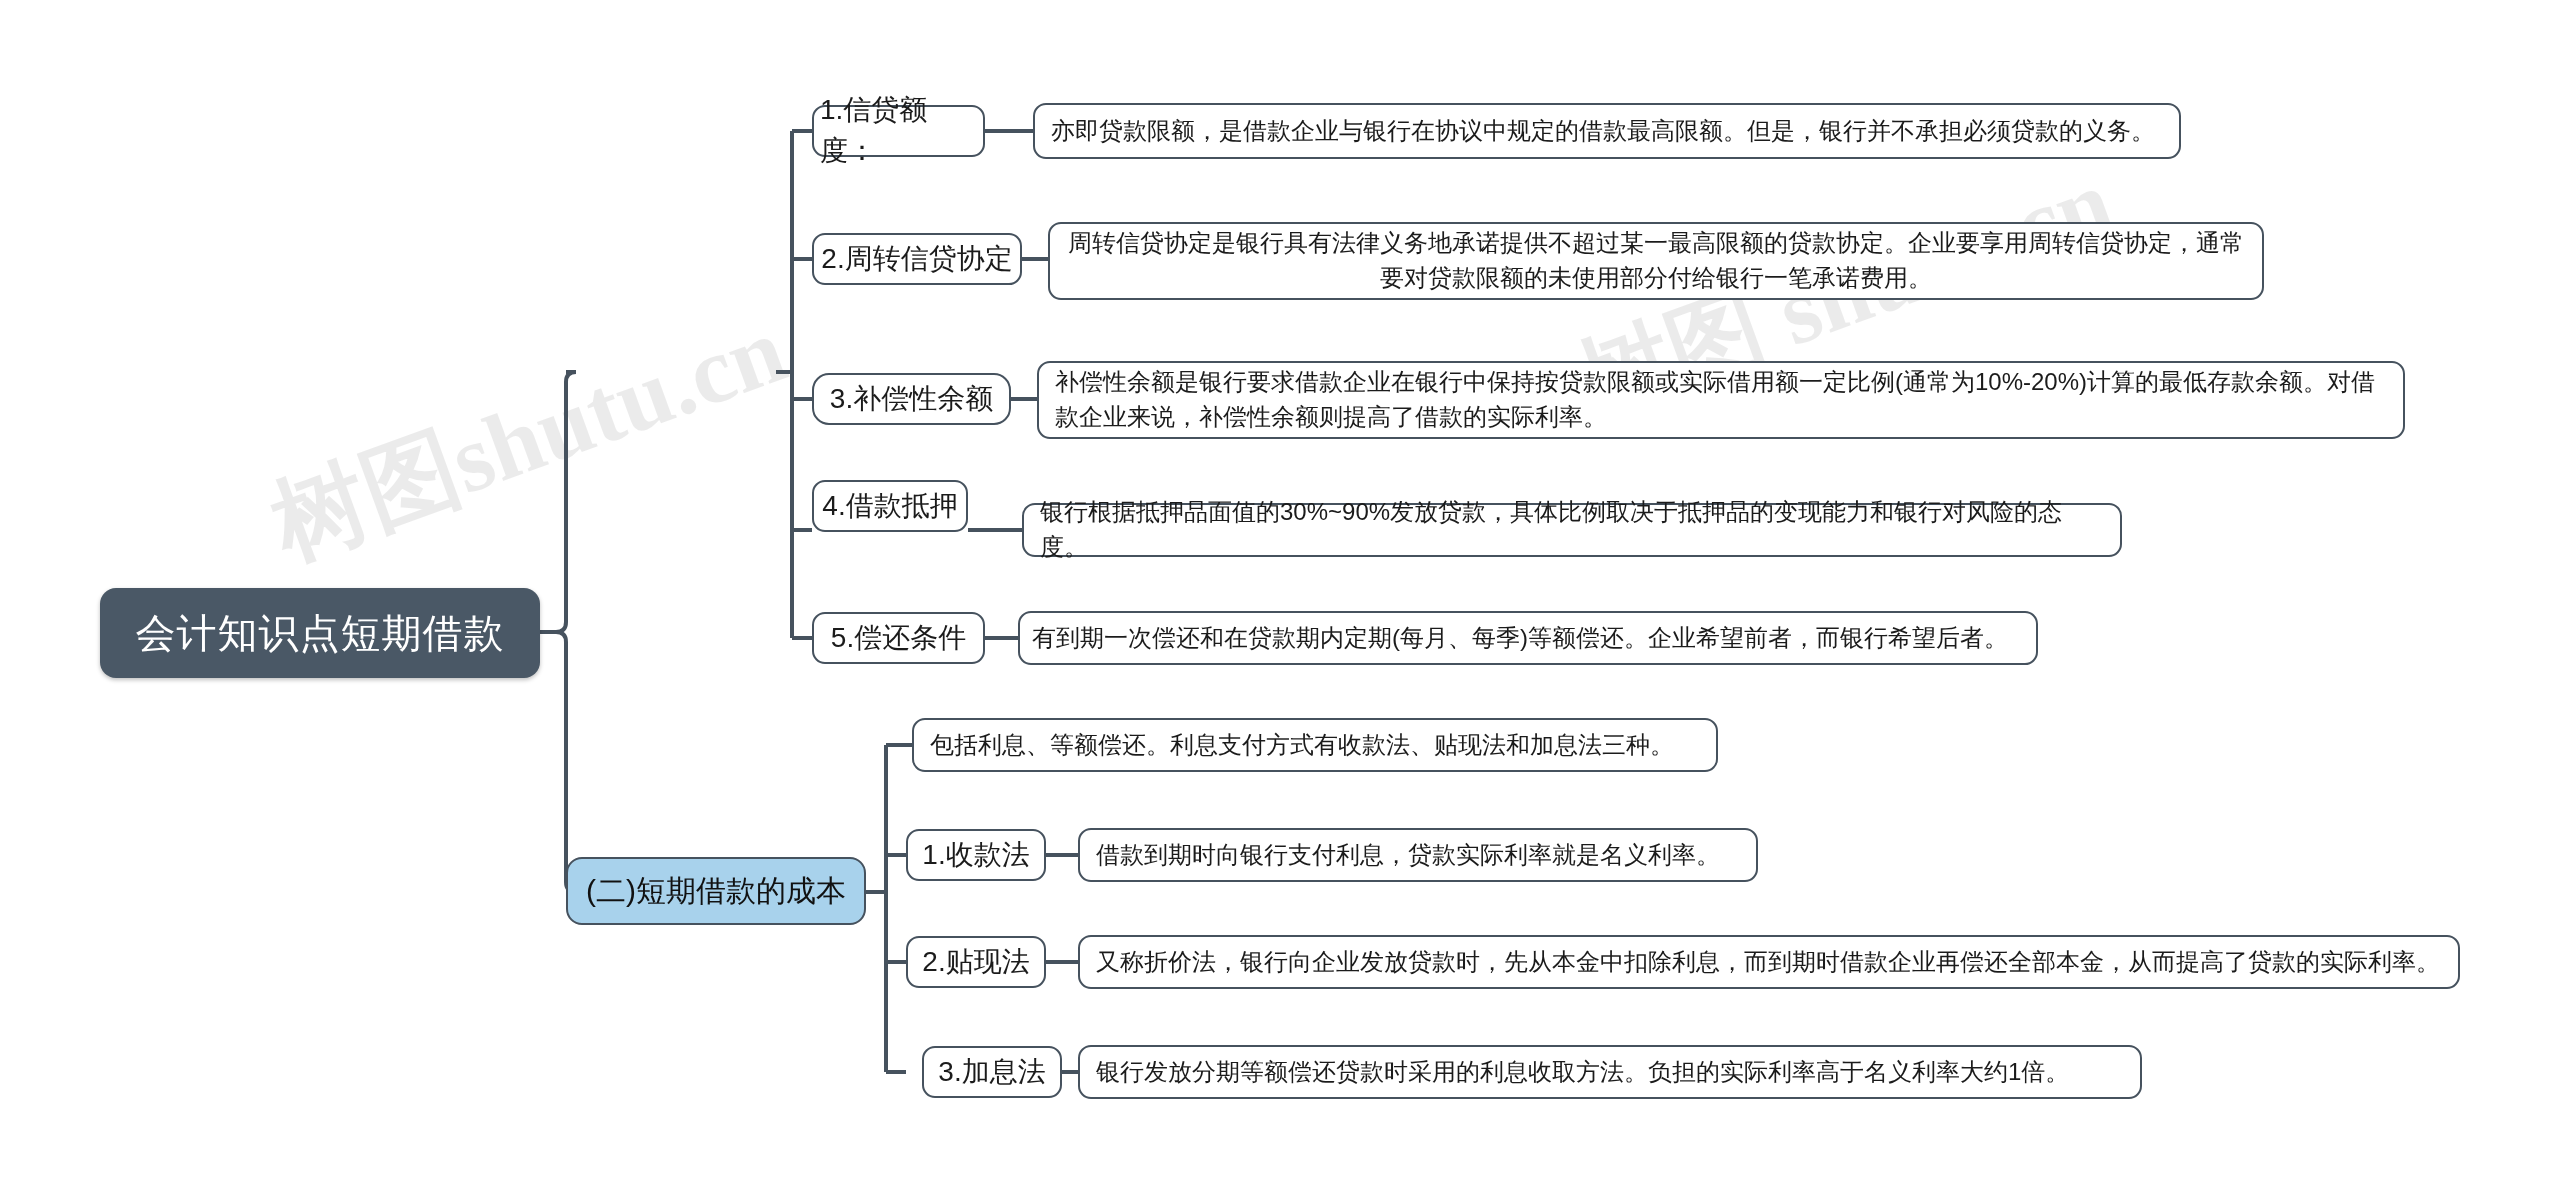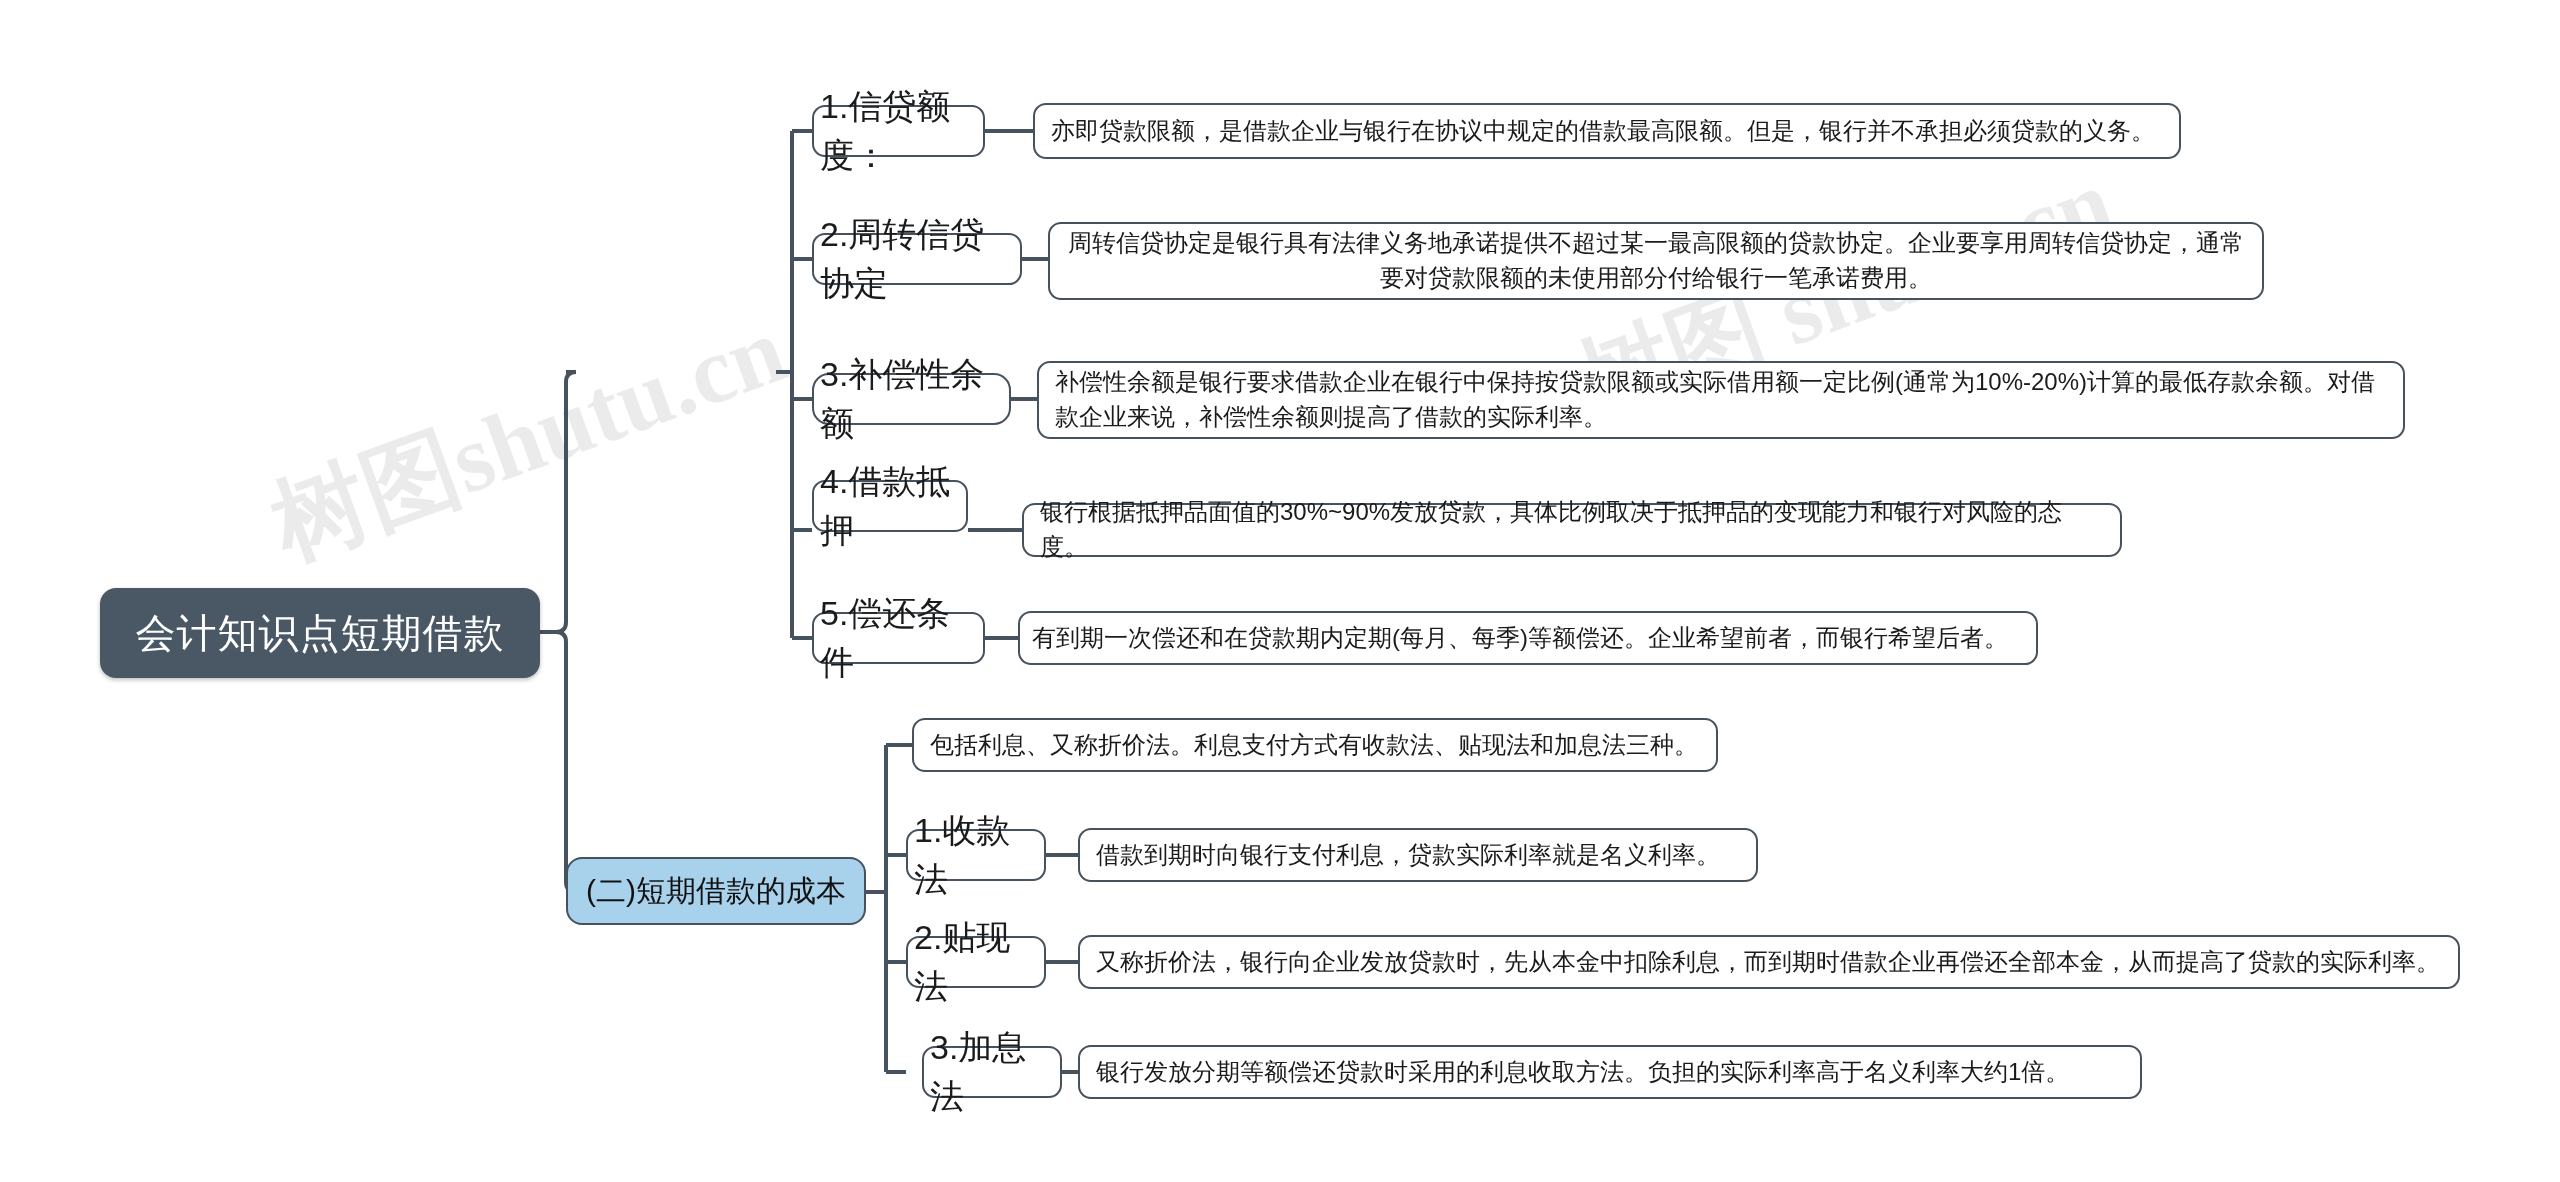--- a/index.html
+++ b/index.html
@@ -60,21 +60,21 @@
   }
   .branch {
     background: #a8d2ec;
     border: 2px solid #46525e;
     border-radius: 16px;
     font-size: 30px;
     justify-content: center;
     color: #111;
   }
   .topic {
-    font-size: 34px;
+    font-size: 28px;
     justify-content: center;
     border-radius: 13px;
     padding: 0 6px;
   }
   .detail {
     font-size: 24px;
     justify-content: flex-start;
     border-radius: 13px;
     padding: 6px 16px;
   }
@@ -161,21 +161,21 @@
   </div>
   <div class="node detail" style="left:1018px; top:611px; width:1020px; height:54px;padding-left:12px;">
     <span>有到期一次偿还和在贷款期内定期(每月、每季)等额偿还。企业希望前者，而银行希望后者。</span>
   </div>
 
   <div class="node branch" style="left:566px; top:857px; width:300px; height:68px;">
     <span>(二)短期借款的成本</span>
   </div>
 
   <div class="node detail" style="left:912px; top:718px; width:806px; height:54px;">
-    <span>包括利息、又称折价法。利息支付方式有收款法、贴现法和加息法三种。</span>
+    <span>包括利息、等额偿还。利息支付方式有收款法、贴现法和加息法三种。</span>
   </div>
 
   <div class="node topic" style="left:906px; top:829px; width:140px; height:52px;">
     <span>1.收款法</span>
   </div>
   <div class="node detail" style="left:1078px; top:828px; width:680px; height:54px;">
     <span>借款到期时向银行支付利息，贷款实际利率就是名义利率。</span>
   </div>
 
   <div class="node topic" style="left:906px; top:936px; width:140px; height:52px;">

